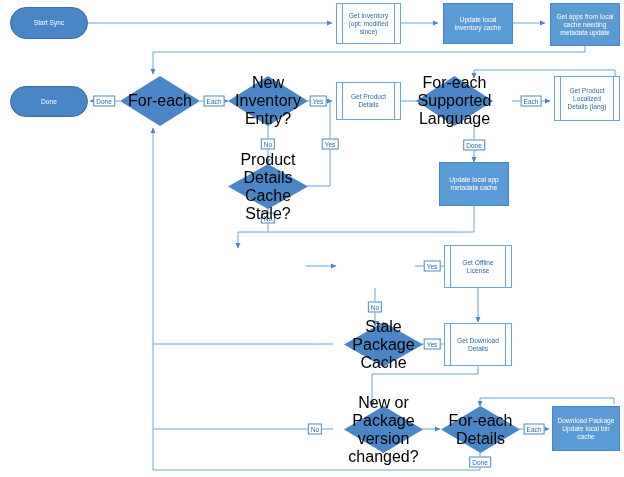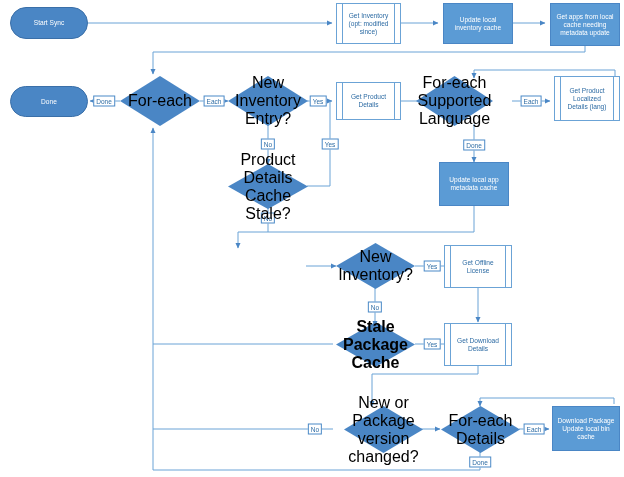--- a/index.html
+++ b/index.html
@@ -150,31 +150,27 @@
     <span class="lbl">Product Details
 Cache Stale?</span>
   </div>
 
   <div class="node n-proc" style="left:439px;top:162px;width:70px;height:44px;">
     <span class="lbl">Update local app
 metadata cache</span>
   </div>
 
 
-  <div class="n-dec" style="left:336px;top:243px;width:79px;height:46px;">
-    <div class="dia"></div>
-    <span class="lbl">New Inventory?</span>
-  </div>
 
   <div class="node n-pre" style="left:444px;top:245px;width:68px;height:43px;">
     <span class="lbl">Get Offline
 License</span>
   </div>
 
-  <div class="n-dec" style="left:336px;top:322px;width:79px;height:45px;font-weight:bold;">
+  <div class="n-dec" style="left:344px;top:322px;width:79px;height:45px;">
     <div class="dia"></div>
     <span class="lbl">Stale Package
 Cache</span>
   </div>
 
   <div class="node n-pre" style="left:444px;top:323px;width:68px;height:43px;">
     <span class="lbl">Get Download
 Details</span>
   </div>
 

